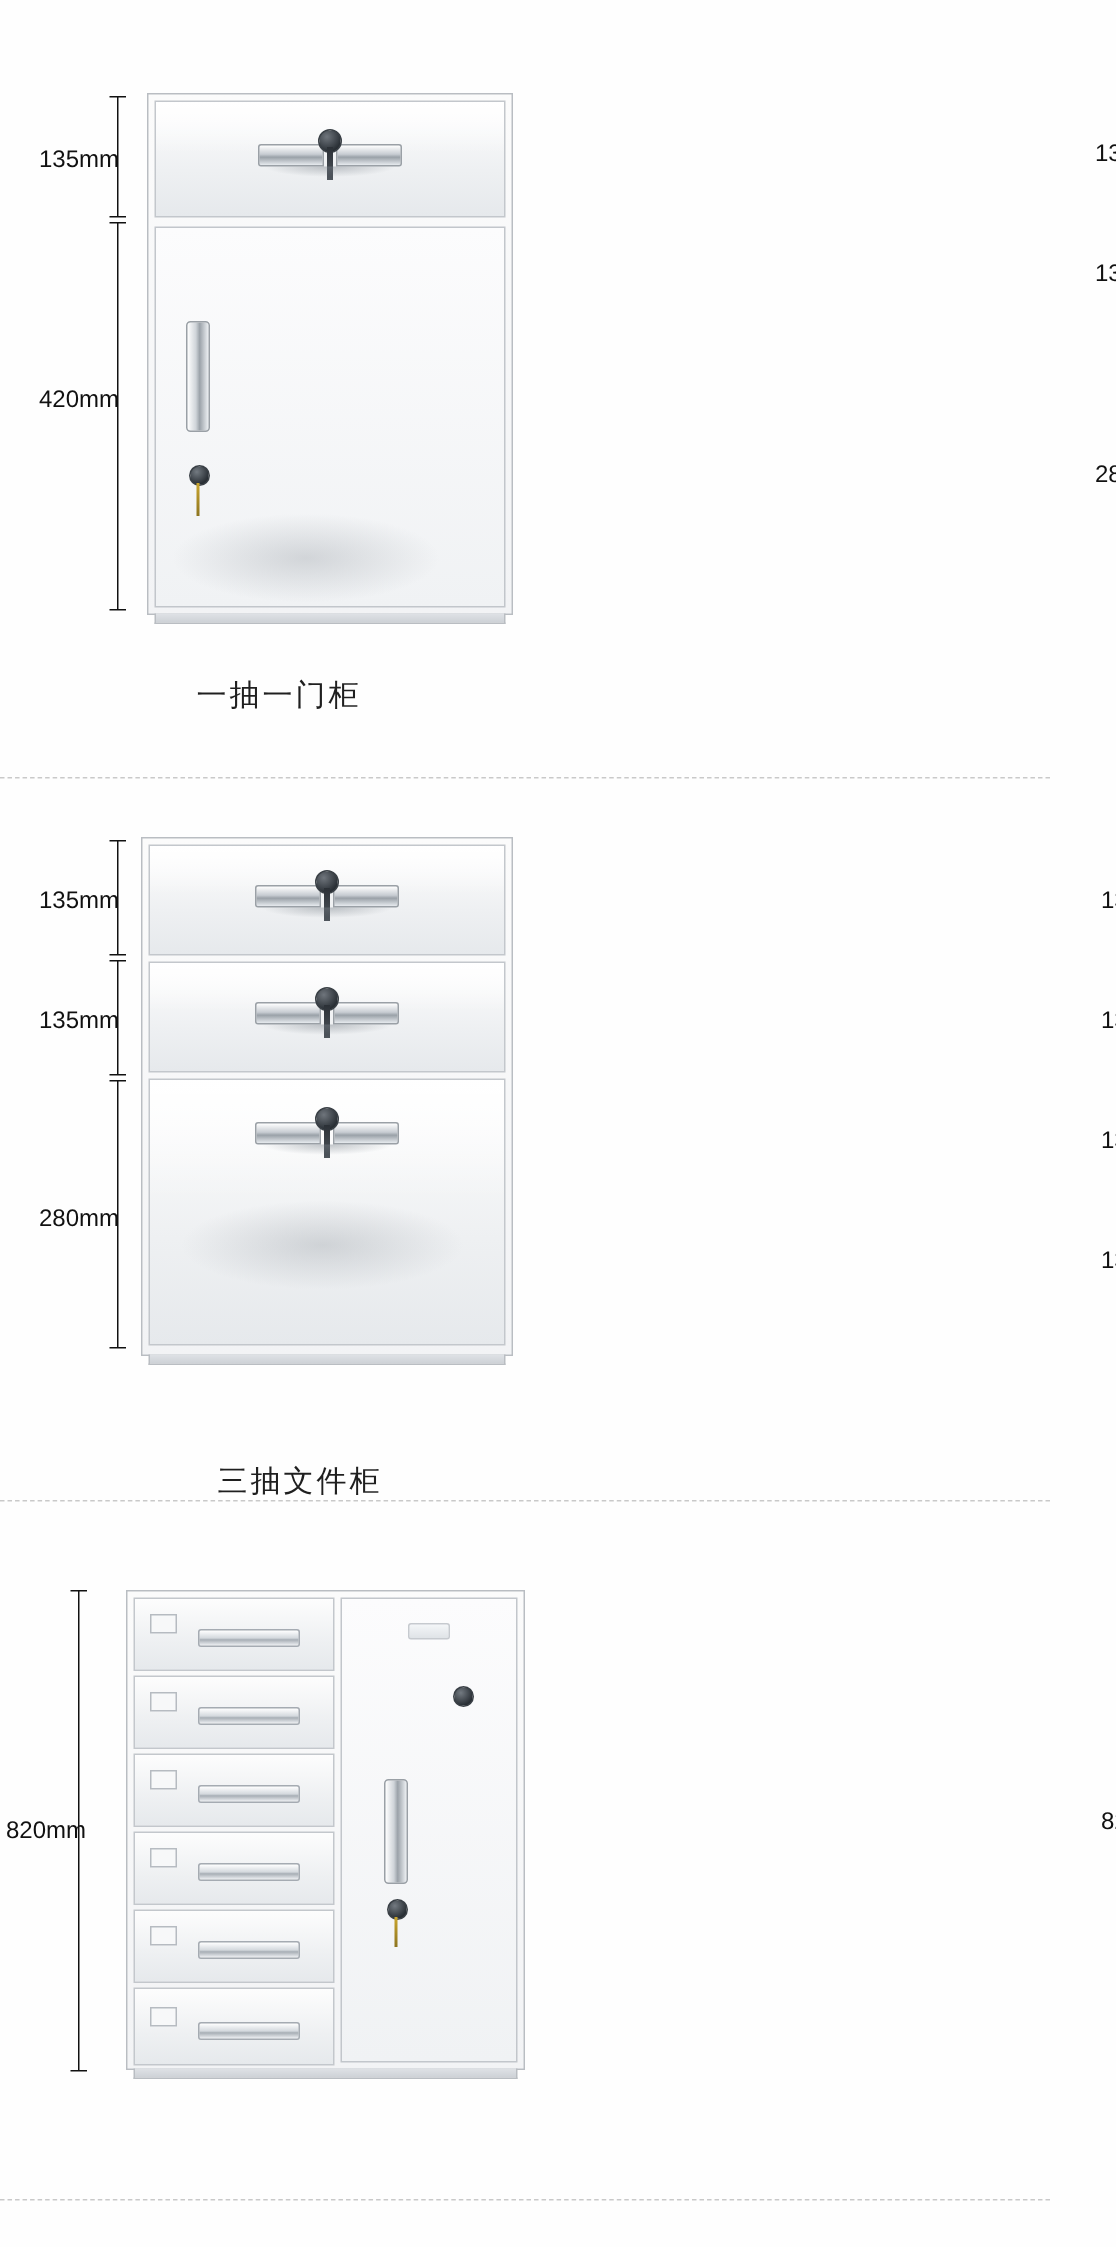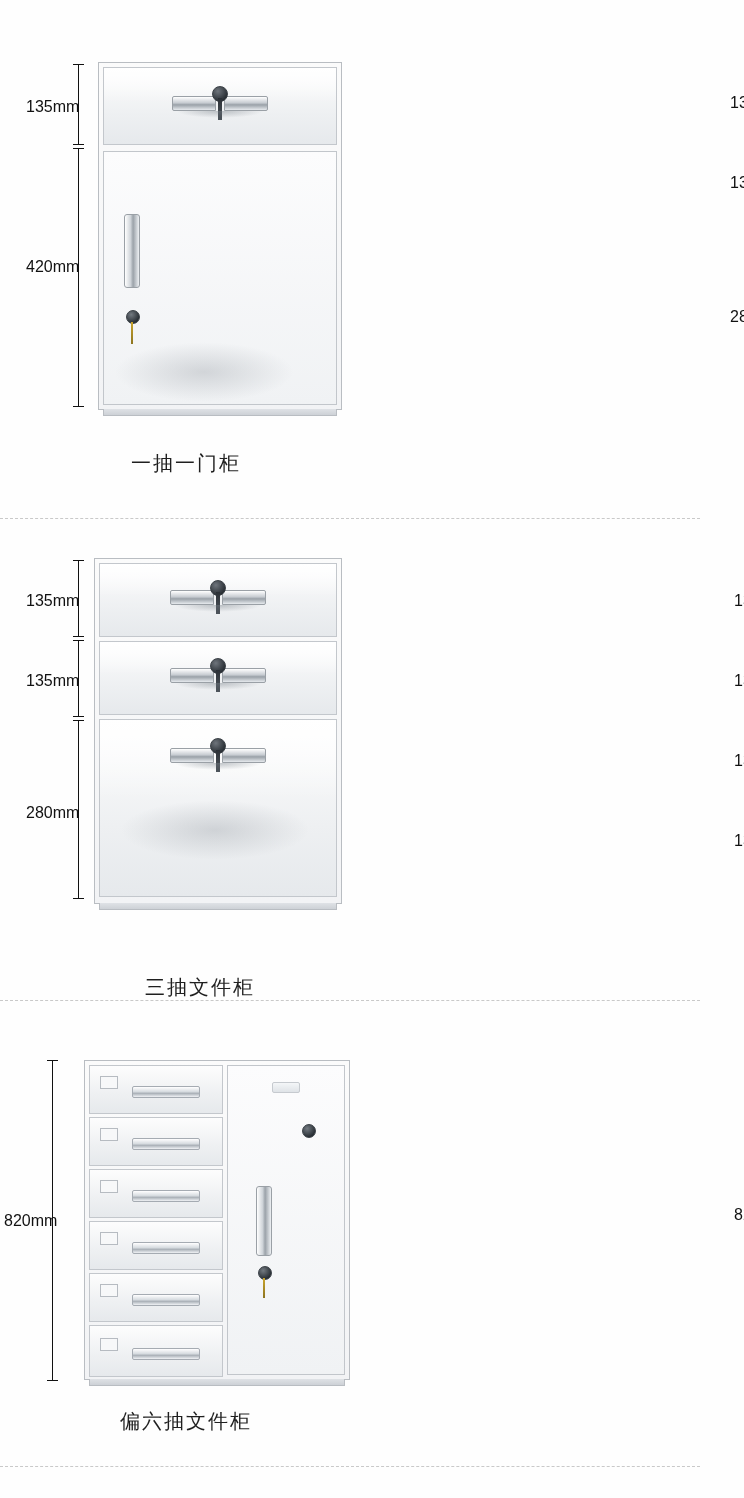--- a/index.html
+++ b/index.html
@@ -419,21 +419,20 @@
 
         <div class="door" style="left:142px; right:4px; top:4px; bottom:4px;">
           <div class="hinge-mark" style="left:44px; top:16px;"></div>
           <div class="handle-tall" style="left:28px; top:120px; height:70px;"></div>
           <div class="lock-round" style="left:30px; top:200px;"></div>
           <div class="key" style="left:35px; top:212px; height:20px;"></div>
           <div class="lock-round" style="left:74px; top:58px;"></div>
         </div>
       </div>
 
-      <div class="caption" style="position:absolute; left:0; top:388px; width:372px;">偏六抽文件柜</div>
     </div>
 
     <div class="cell">
 
       <div>
 
         <div class="dim" style="left:362px; top:186px;">820mm</div>
       </div>
 
       <div>

